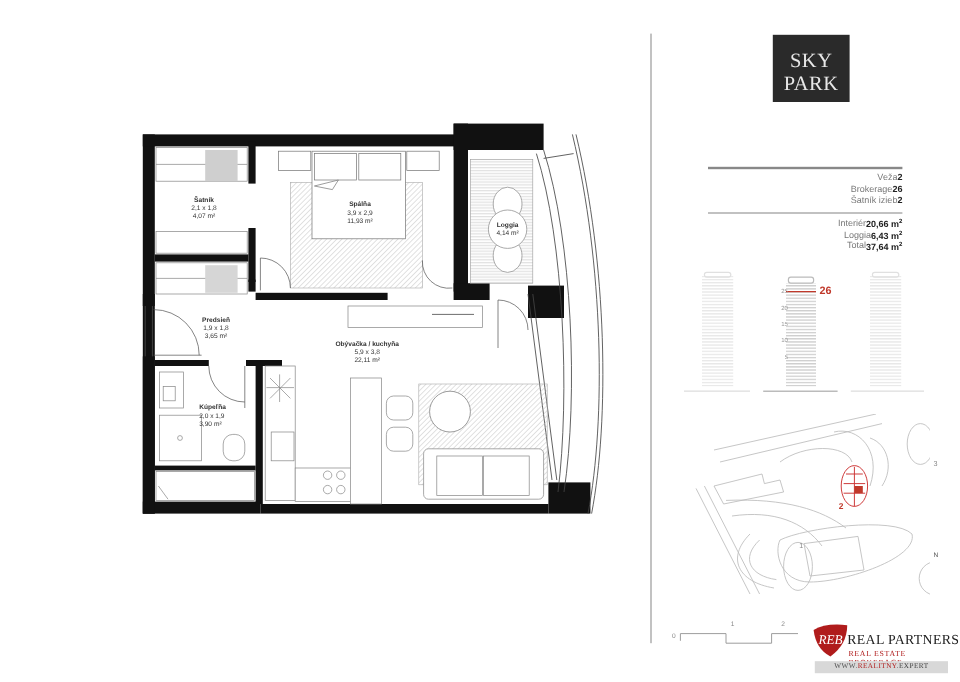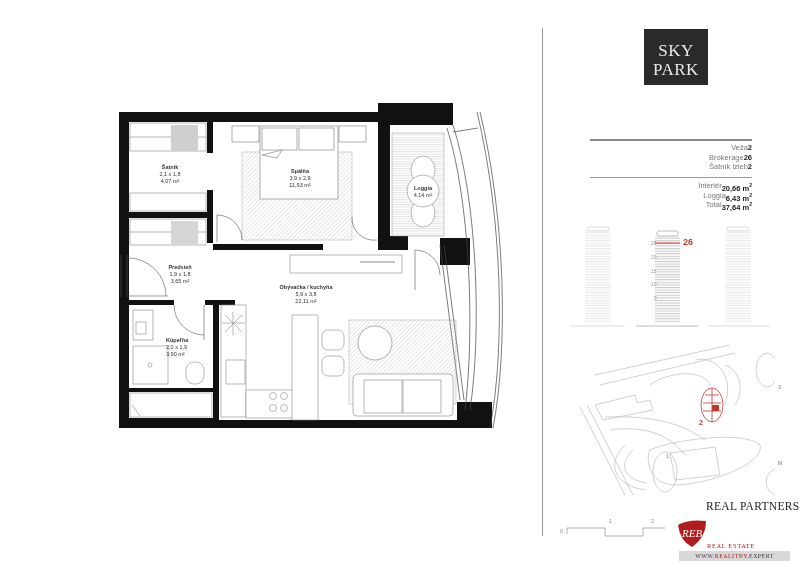--- a/index.html
+++ b/index.html
@@ -16,21 +16,21 @@
   .info { position:absolute; left:589px; width:163px; font-size:7.5px; color:#777; }
   .info .row { display:flex; justify-content:flex-end; height:9.5px; line-height:9.5px; }
   .info .val { color:#222; font-weight:bold; }
   .info .val sup { font-size:5px; }
   .rule-thick { position:absolute; left:590px; width:162px; height:1.5px; background:#888; }
   .rule { position:absolute; left:590px; width:162px; height:1px; background:#999; }
   .tower { position:absolute; }
   .floor-label { position:absolute; font-size:5px; color:#999; }
   .floor-hl { position:absolute; font-size:9px; font-weight:bold; color:#c0392b; }
   .scale-lbl { position:absolute; font-size:5.5px; color:#888; }
-  .rp-brand { position:absolute; left:706px; top:500px; font-family:"Liberation Serif", serif; font-size:11.5px; color:#222; letter-spacing:0.3px; }
+  .rp-brand { position:absolute; left:706px; top:528px; font-family:"Liberation Serif", serif; font-size:11.5px; color:#222; letter-spacing:0.3px; }
   .rp-sub { position:absolute; left:707px; top:542px; font-family:"Liberation Serif", serif; font-size:6.5px; color:#b01c1c; letter-spacing:0.6px; }
   .rp-url { position:absolute; left:679px; top:551px; width:111px; height:10px; background:#d8d8d8; font-family:"Liberation Serif", serif; font-size:6px; line-height:10px; text-align:center; color:#444; letter-spacing:0.4px; }
   .rp-url .red { color:#b01c1c; }
 </style>
 </head>
 <body>
 
 <svg id="plan" viewBox="0 0 540 568" xmlns="http://www.w3.org/2000/svg">
   <defs>
     <pattern id="hatch" patternUnits="userSpaceOnUse" width="3" height="3" patternTransform="rotate(45)">

